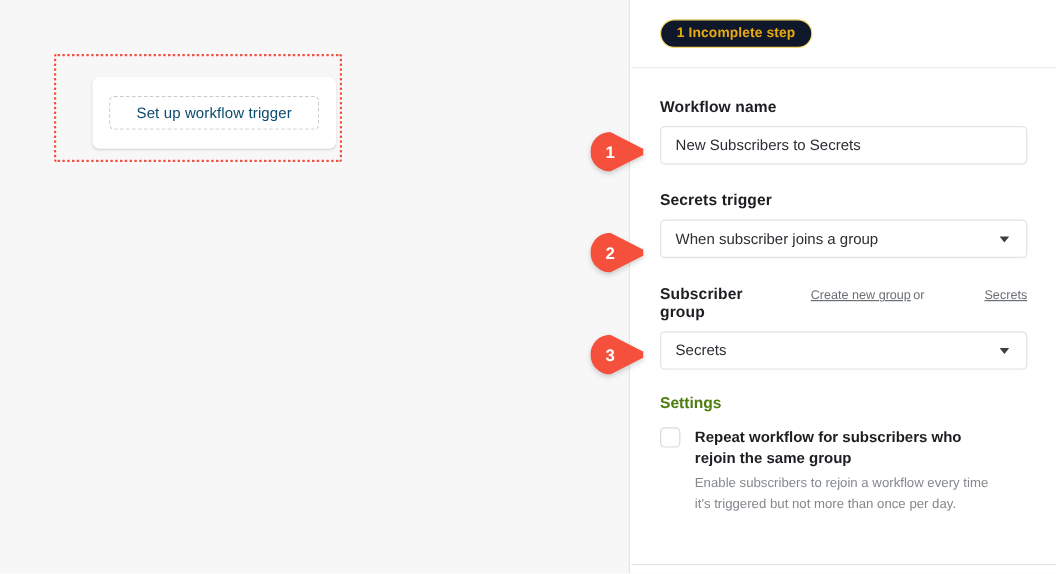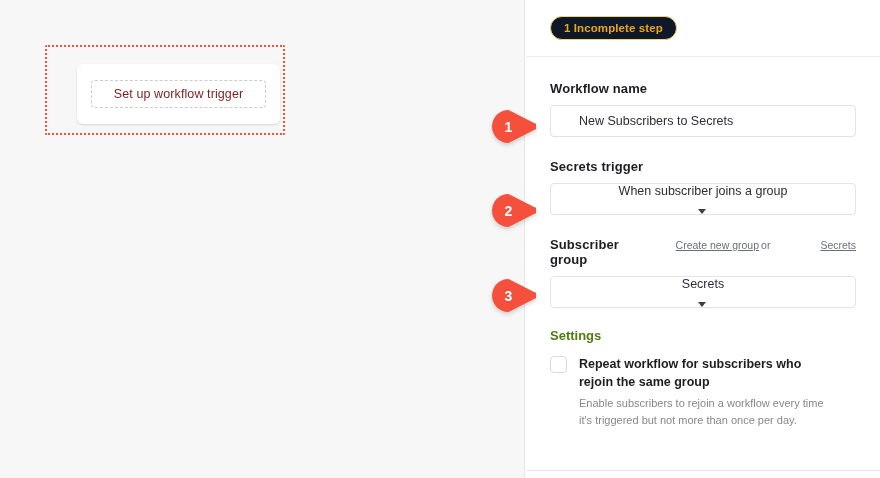--- a/index.html
+++ b/index.html
@@ -60,21 +60,21 @@
   .trigger-btn {
     width: 175px;
     height: 28px;
     border: 1px dashed #c9cccf;
     border-radius: 4px;
     background: transparent;
     display: flex;
     align-items: center;
     justify-content: center;
     font-size: 12.5px;
-    color: #7f1d1d;
+    color: #0c4a6e;
     letter-spacing: 0.1px;
     cursor: pointer;
   }
 
   
   .panel {
     position: absolute;
     left: 526px;
     top: 0;
     width: 354px;
@@ -139,32 +139,31 @@
   }
 
   .control {
     margin-top: 9px;
     height: 32px;
     border: 1px solid #e2e4e6;
     border-radius: 4px;
     background: #ffffff;
     display: flex;
     align-items: center;
-    padding: 0 28px;
+    padding: 0 12px;
     font-size: 12.5px;
     color: #2b2e33;
     box-shadow: 0 1px 1px rgba(0,0,0,0.02);
     cursor: text;
     text-align: center;
   }
 
   .control.select {
     justify-content: space-between;
     cursor: pointer;
-    flex-direction: column;
   }
 
   .caret {
     width: 0; height: 0;
     border-left: 4.5px solid transparent;
     border-right: 4.5px solid transparent;
     border-top: 5px solid #3c3f44;
     margin-right: 2px;
   }
 

